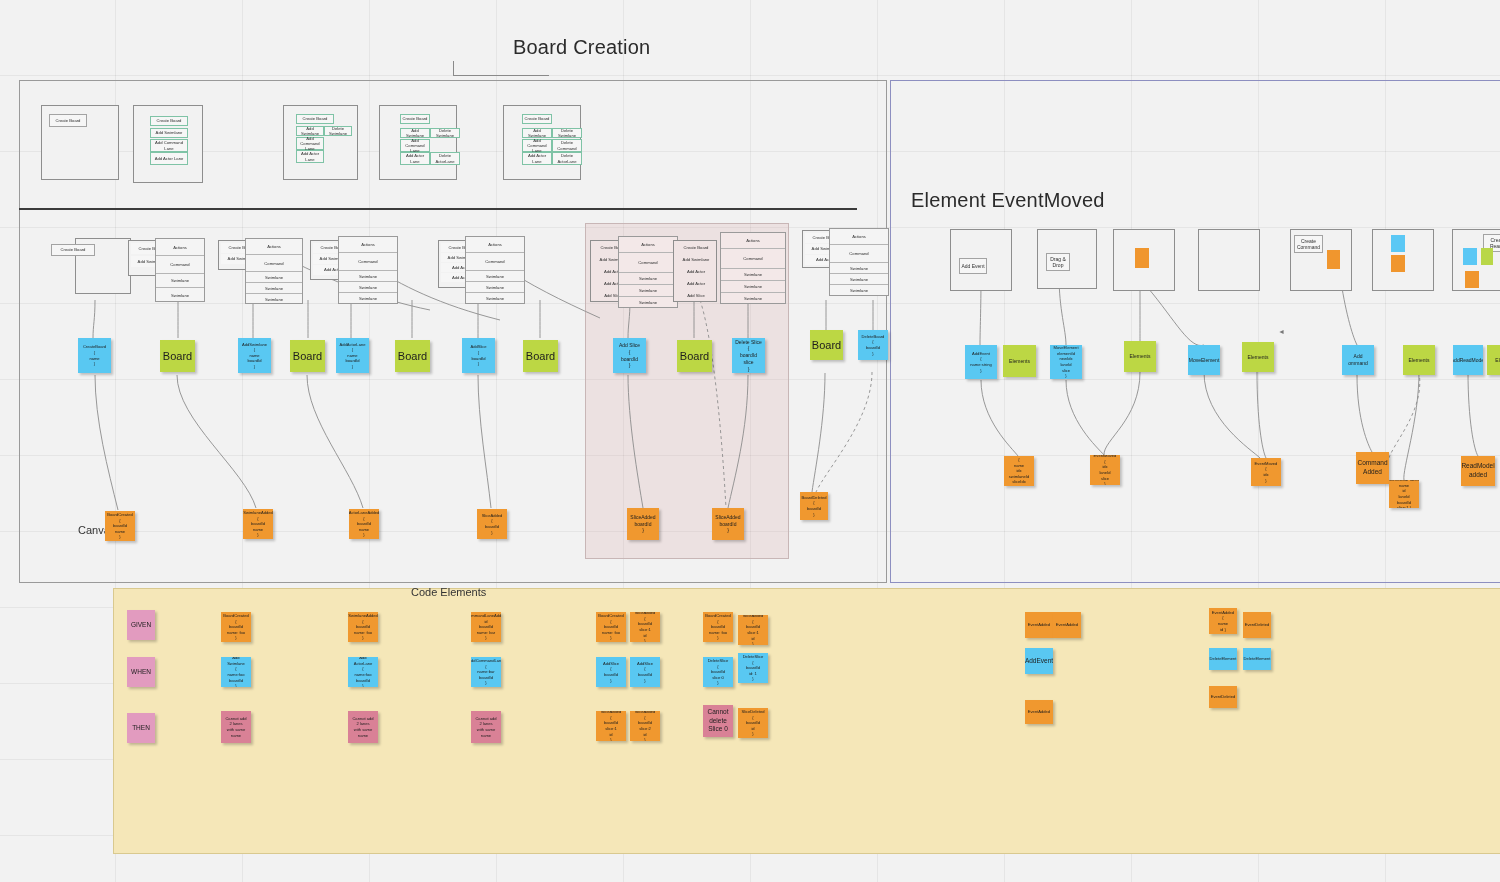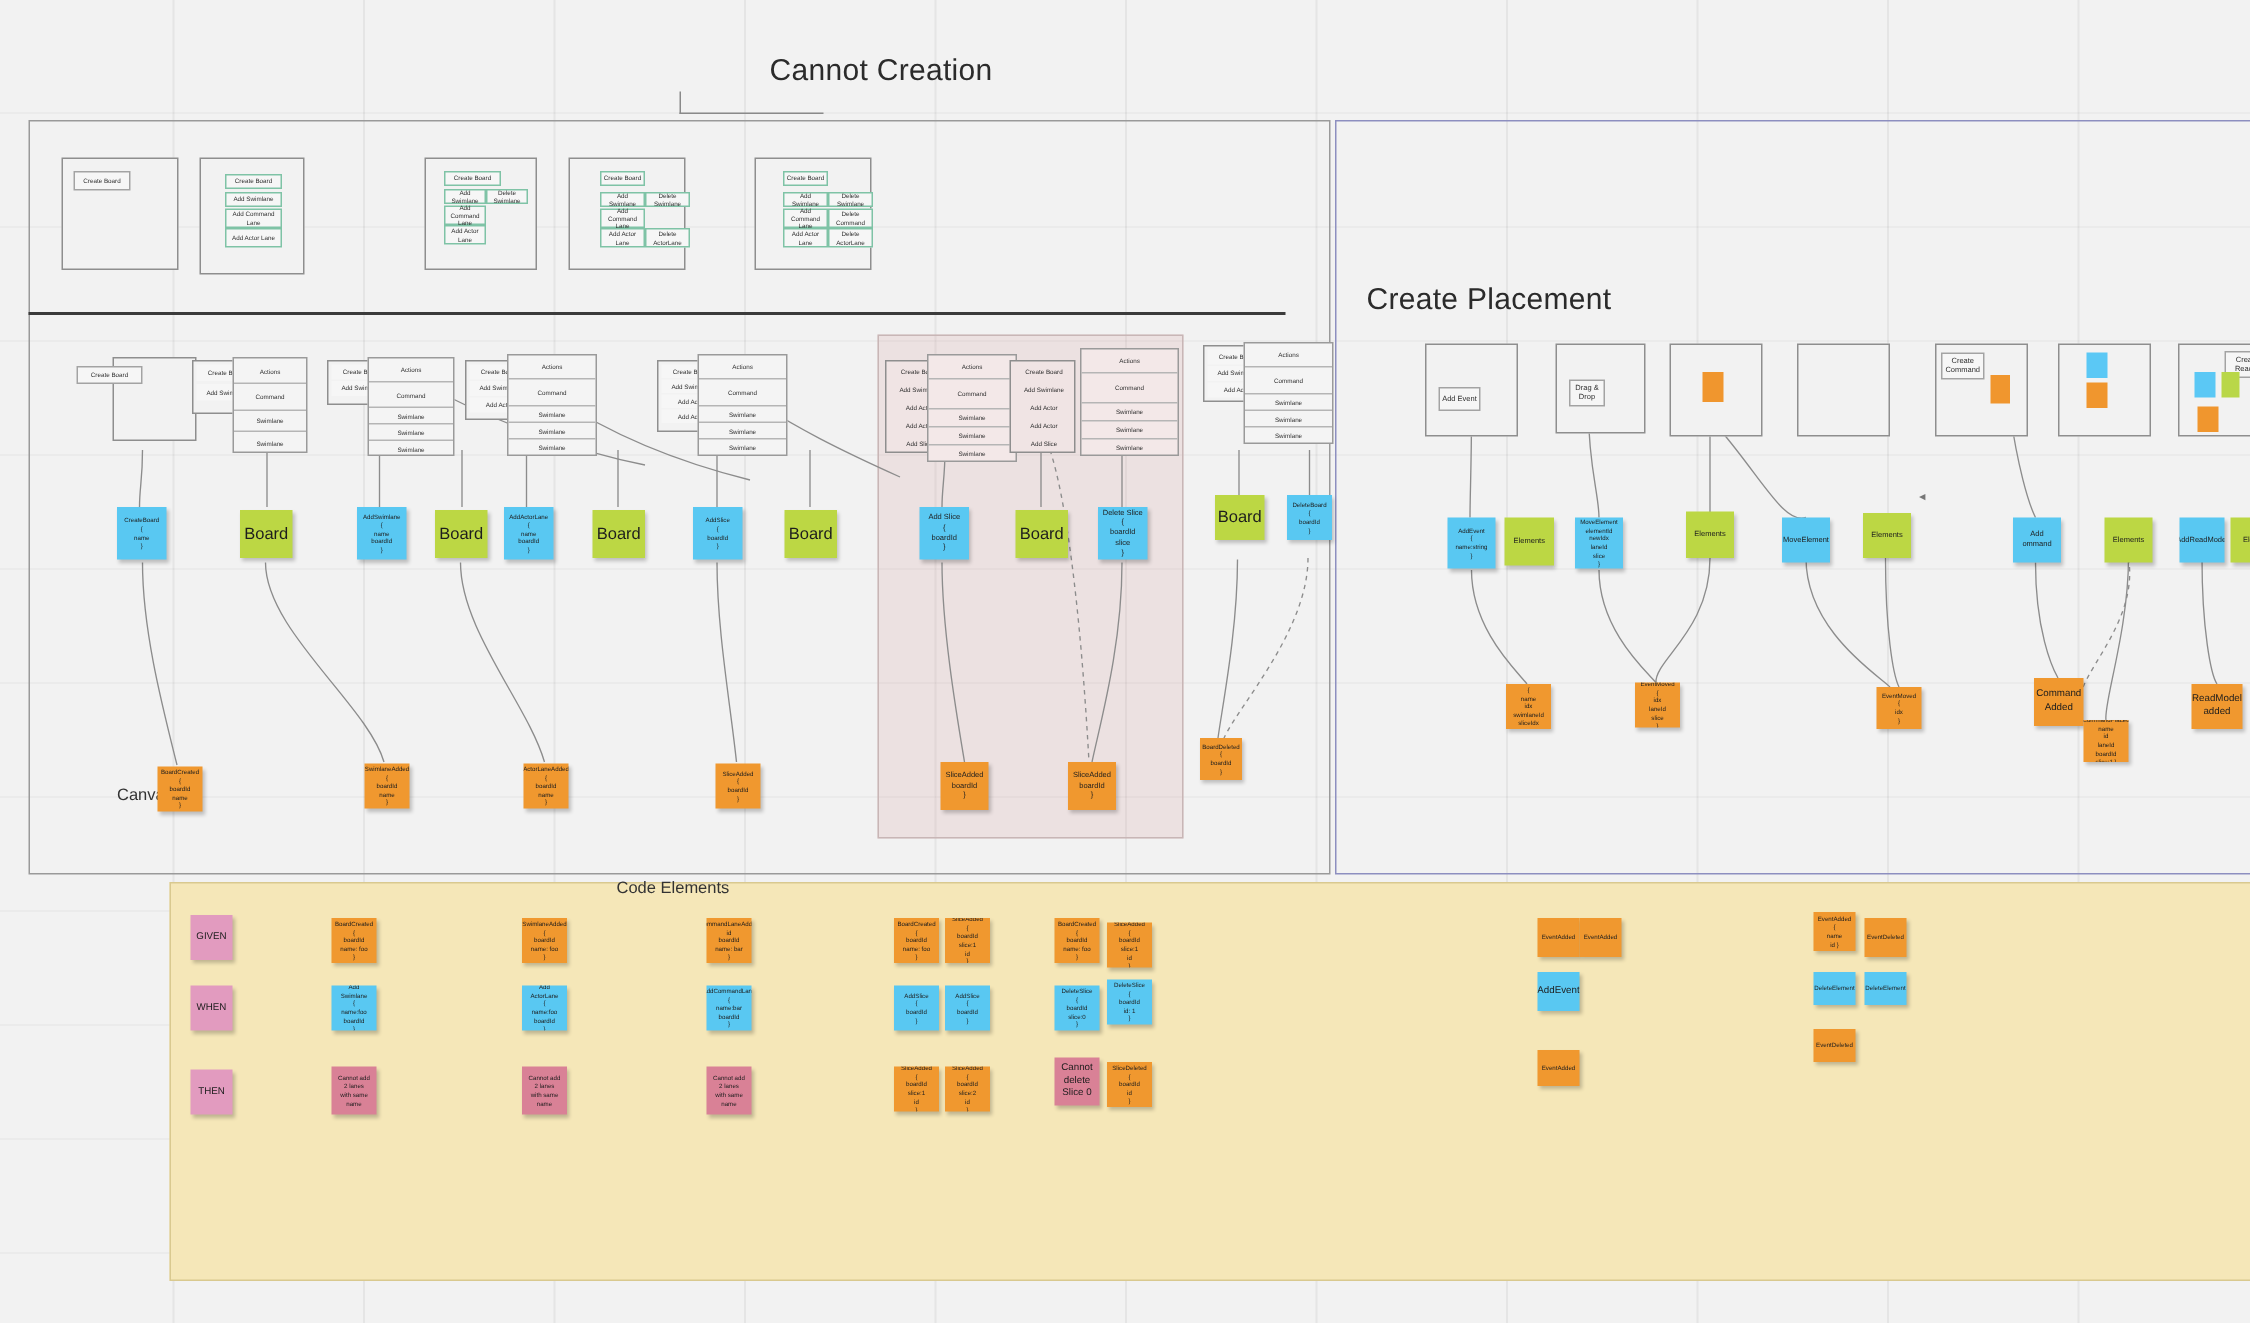--- a/index.html
+++ b/index.html
@@ -79,24 +79,24 @@
 
   <div class="region bc" style="left:19px;top:80px;width:868px;height:503px;"></div>
   <div class="divider" style="left:19px;top:208px;width:838px;"></div>
 
   <div class="region ep" style="left:890px;top:80px;width:612px;height:503px;"></div>
 
   <div class="region pinkzone" style="left:585px;top:223px;width:204px;height:336px;"></div>
 
   <div class="region codegen" style="left:113px;top:588px;width:1389px;height:266px;"></div>
 
-  <div class="region-title" style="left:513px;top:36px;">Cannot Creation</div>
+  <div class="region-title" style="left:513px;top:36px;">Board Creation</div>
   <div class="leader" style="left:453px;top:61px;width:95px;height:14px;"></div>
 
-  <div class="region-title" style="left:911px;top:189px;">Create Placement</div>
+  <div class="region-title" style="left:911px;top:189px;">Element EventMoved</div>
 
   <div class="mid-label" style="left:411px;top:586px;">Code Elements</div>
 
   <div class="mid-label" style="left:78px;top:524px;">Canvas</div>
 
   <svg class="links">
 
     <path d="M95,300 C95,320 93,325 93,338"></path>
     <path d="M95,375 C95,420 108,470 118,510"></path>
     <path d="M178,300 C178,320 178,325 178,338"></path>

